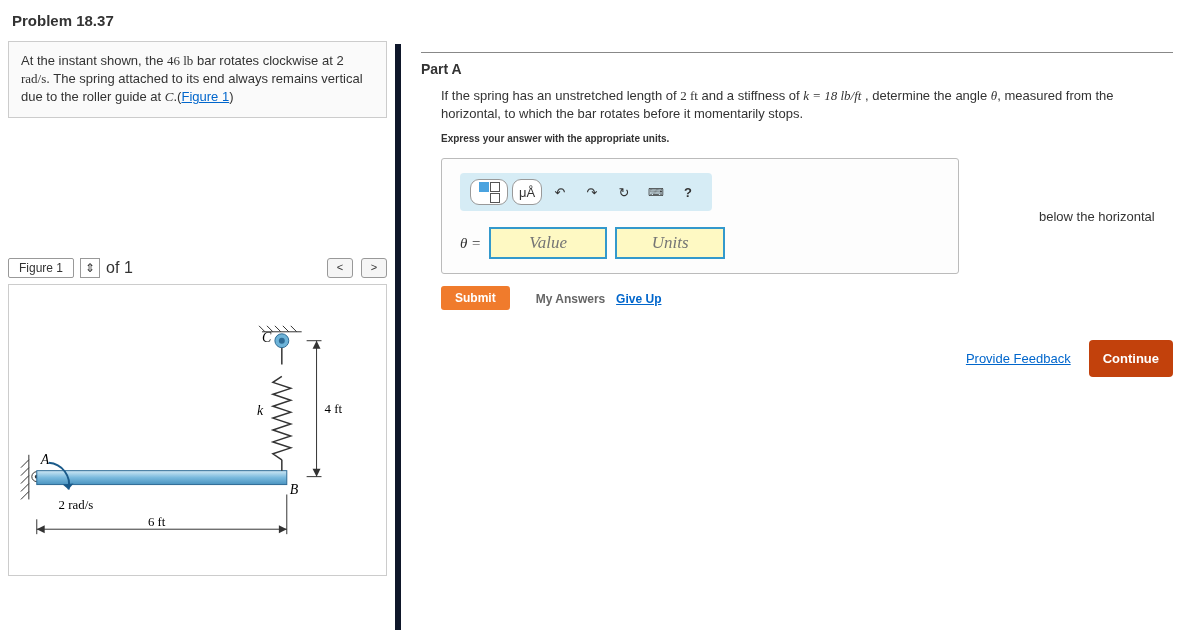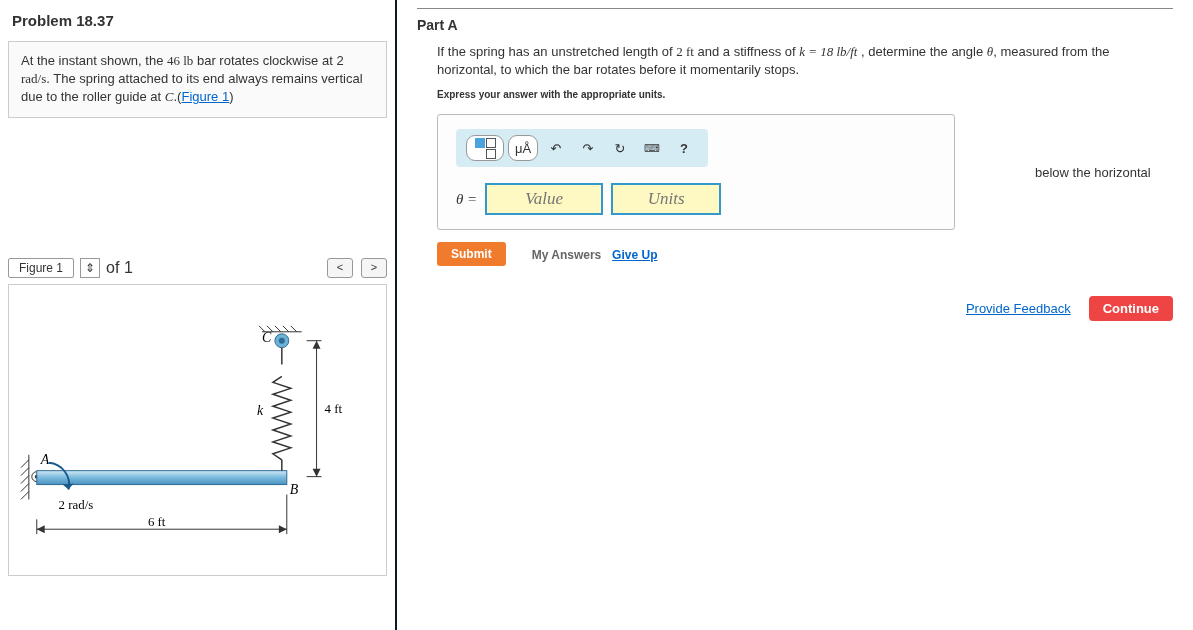--- a/index.html
+++ b/index.html
@@ -16,21 +16,22 @@
   }
   .left-panel {
     width: 395px;
     padding: 8px;
     box-sizing: border-box;
   }
   .right-panel {
     flex: 1;
     padding: 8px 20px;
     box-sizing: border-box;
-    border-left: 2px solid #0f172a;
+    border-left: 6px solid #0f172a;
+    margin-top: 44px;
   }
   .problem-title {
     font-size: 15px;
     font-weight: bold;
     margin: 4px 0 12px 4px;
   }
   .problem-box {
     border: 1px solid #ccc;
     background: #fafafa;
     padding: 10px 12px;
@@ -207,24 +208,24 @@
     gap: 18px;
     margin-top: 30px;
   }
   .provide-feedback {
     color: #0066cc;
     text-decoration: underline;
     font-size: 13px;
     cursor: pointer;
   }
   .continue-btn {
-    background: #ef4444;
+    background: #c2410c;
     color: #fff;
     border: none;
-    padding: 5px 14px;
+    padding: 11px 14px;
     font-weight: bold;
     font-size: 13px;
     border-radius: 4px;
     cursor: pointer;
   }
   .math { font-family: 'Times New Roman', serif; }
 </style>
 </head>
 <body>
 

